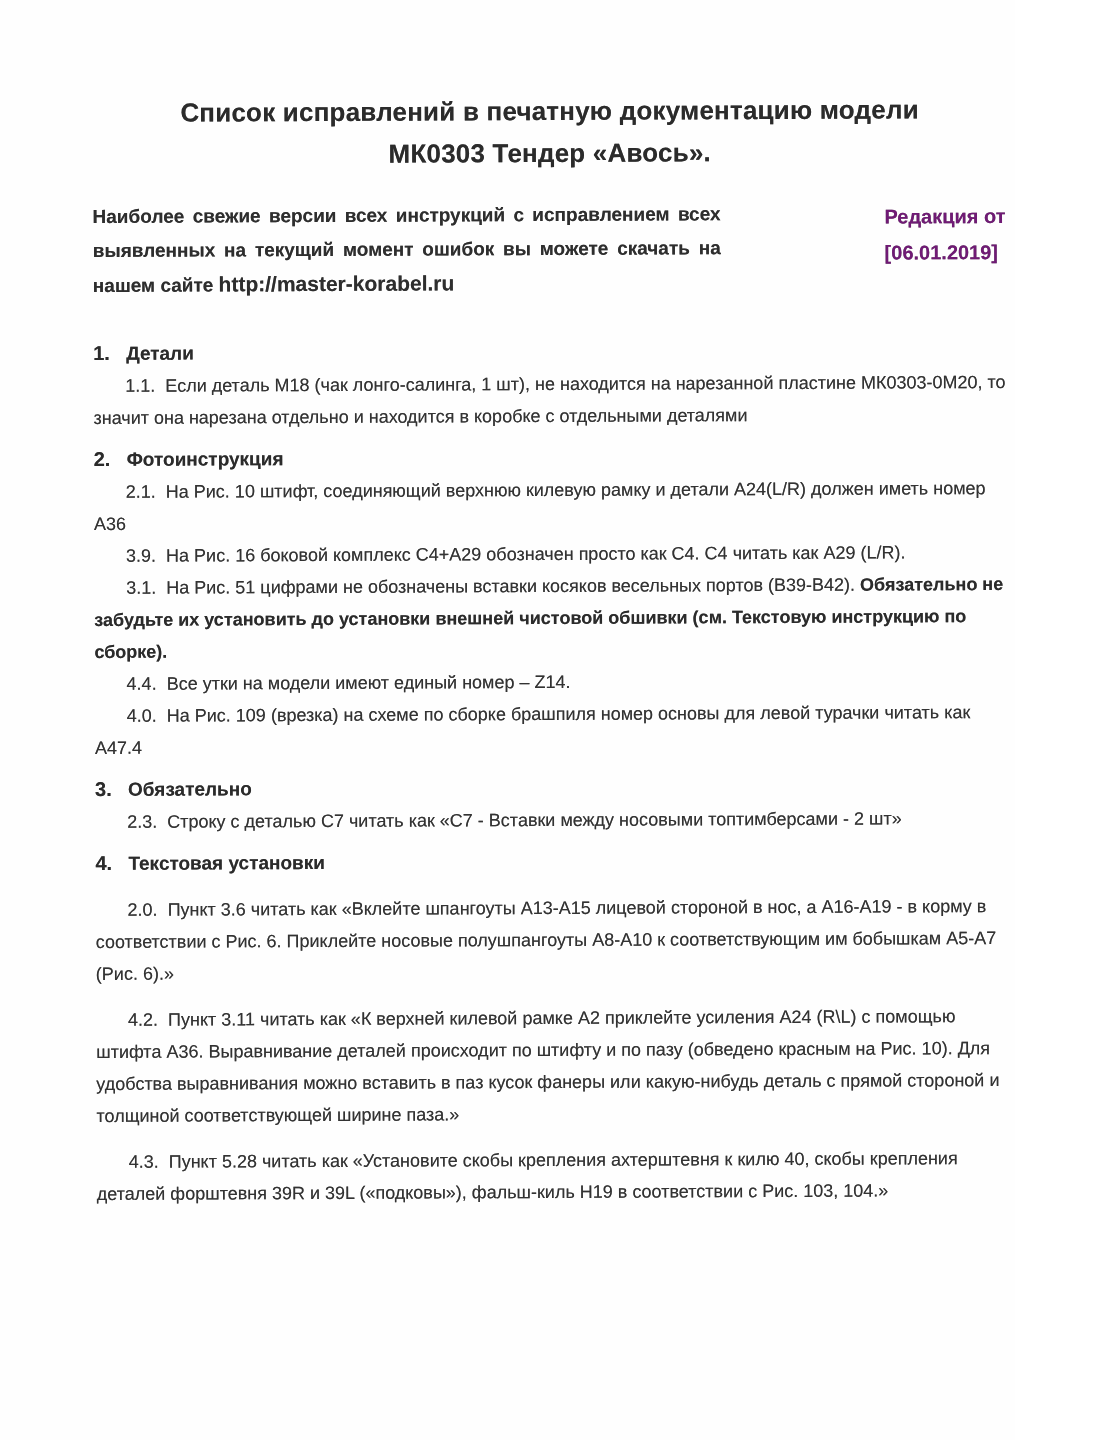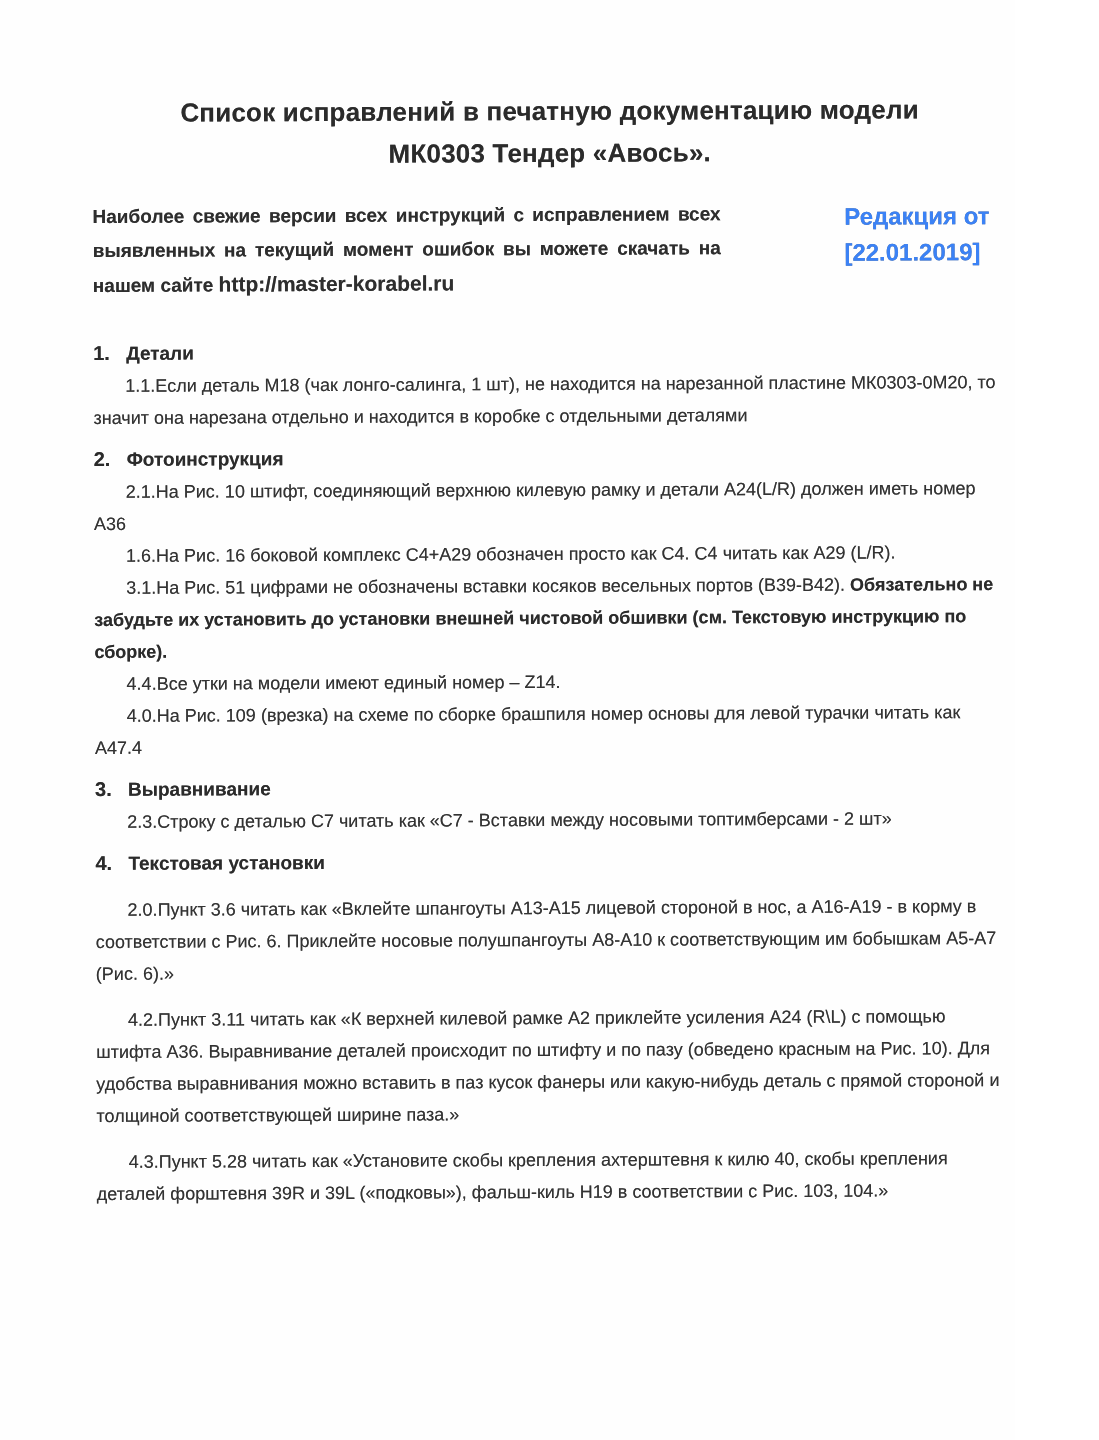--- a/index.html
+++ b/index.html
@@ -43,26 +43,26 @@
     line-height: 34px;
     text-align: justify;
     color: #2e2e2e;
   }
   .intro .url {
     font-size: 21px;
     white-space: nowrap;
     font-weight: bold;
   }
   .revision {
-    font-size: 24px;
+    font-size: 20px;
     font-weight: bold;
     line-height: 36px;
-    color: #3b82f6;
+    color: #701a75;
     padding-top: 2px;
-    margin-right: 18px;
+    margin-right: 2px;
   }
   #sections { margin-top: 34px; }
   .section { margin: 0; }
   .sec-head {
     font-size: 19px;
     font-weight: bold;
     line-height: 33px;
     margin-top: 9px;
     color: #2b2b2b;
   }
@@ -73,57 +73,57 @@
   }
   p.item {
     margin: 0;
     font-size: 18px;
     line-height: 32px;
     text-indent: 32px;
     text-align: left;
     color: #333333;
   }
   p.item.spaced { margin-top: 14px; }
-  .item-num { }
+  .item-num { margin-right: 10px; }
   .item-bold { font-weight: bold; color: #2b2b2b; }
 </style>
 </head>
 <body>
 
 <div class="page">
   <div class="content">
 
     <h1 class="title">
       <span>Список исправлений в печатную документацию модели</span><br>
       <span>МК0303 Тендер «Авось».</span>
     </h1>
 
     <div class="intro-row">
       <p class="intro"><span>Наиболее свежие версии всех инструкций с исправлением всех выявленных на текущий момент ошибок вы можете скачать на нашем сайте </span><span class="url">http://master-korabel.ru</span></p>
       <div class="revision">
         <div>Редакция от</div>
-        <div>[22.01.2019]</div>
+        <div>[06.01.2019]</div>
       </div>
     </div>
 
     <div id="sections">
         <div class="section">
           <div class="sec-head"><span class="sec-num">1.</span><span class="sec-title">Детали</span></div>
           <p class="item"><span class="item-num">1.1.</span><span class="item-text">Если деталь М18 (чак лонго-салинга, 1 шт), не находится на нарезанной пластине МК0303-0М20, то значит она нарезана отдельно и находится в коробке с отдельными деталями</span></p>
         </div>
         <div class="section">
           <div class="sec-head"><span class="sec-num">2.</span><span class="sec-title">Фотоинструкция</span></div>
           <p class="item"><span class="item-num">2.1.</span><span class="item-text">На Рис. 10 штифт, соединяющий верхнюю килевую рамку и детали А24(L/R) должен иметь номер А36</span></p>
-          <p class="item"><span class="item-num">1.6.</span><span class="item-text">На Рис. 16 боковой комплекс С4+А29 обозначен просто как С4. С4 читать как А29 (L/R).</span></p>
+          <p class="item"><span class="item-num">3.9.</span><span class="item-text">На Рис. 16 боковой комплекс С4+А29 обозначен просто как С4. С4 читать как А29 (L/R).</span></p>
           <p class="item"><span class="item-num">3.1.</span><span class="item-text">На Рис. 51 цифрами не обозначены вставки косяков весельных портов (В39-В42).</span> <strong class="item-bold">Обязательно не забудьте их установить до установки внешней чистовой обшивки (см. Текстовую инструкцию по сборке).</strong></p>
           <p class="item"><span class="item-num">4.4.</span><span class="item-text">Все утки на модели имеют единый номер – Z14.</span></p>
           <p class="item"><span class="item-num">4.0.</span><span class="item-text">На Рис. 109 (врезка) на схеме по сборке брашпиля номер основы для левой турачки читать как А47.4</span></p>
         </div>
         <div class="section">
-          <div class="sec-head"><span class="sec-num">3.</span><span class="sec-title">Выравнивание</span></div>
+          <div class="sec-head"><span class="sec-num">3.</span><span class="sec-title">Обязательно</span></div>
           <p class="item"><span class="item-num">2.3.</span><span class="item-text">Строку с деталью С7 читать как «С7 - Вставки между носовыми топтимберсами - 2 шт»</span></p>
         </div>
         <div class="section">
           <div class="sec-head"><span class="sec-num">4.</span><span class="sec-title">Текстовая установки</span></div>
           <p class="item spaced"><span class="item-num">2.0.</span><span class="item-text">Пункт 3.6 читать как «Вклейте шпангоуты А13-А15 лицевой стороной в нос, а А16-А19 - в корму в соответствии с Рис. 6. Приклейте носовые полушпангоуты А8-А10 к соответствующим им бобышкам А5-А7 (Рис. 6).»</span></p>
           <p class="item spaced"><span class="item-num">4.2.</span><span class="item-text">Пункт 3.11 читать как «К верхней килевой рамке А2 приклейте усиления А24 (R\L) с помощью штифта А36. Выравнивание деталей происходит по штифту и по пазу (обведено красным на Рис. 10). Для удобства выравнивания можно вставить в паз кусок фанеры или какую-нибудь деталь с прямой стороной и толщиной соответствующей ширине паза.»</span></p>
           <p class="item spaced"><span class="item-num">4.3.</span><span class="item-text">Пункт 5.28 читать как «Установите скобы крепления ахтерштевня к килю 40, скобы крепления деталей форштевня 39R и 39L («подковы»), фальш-киль Н19 в соответствии с Рис. 103, 104.»</span></p>
         </div>
       </div>
 

